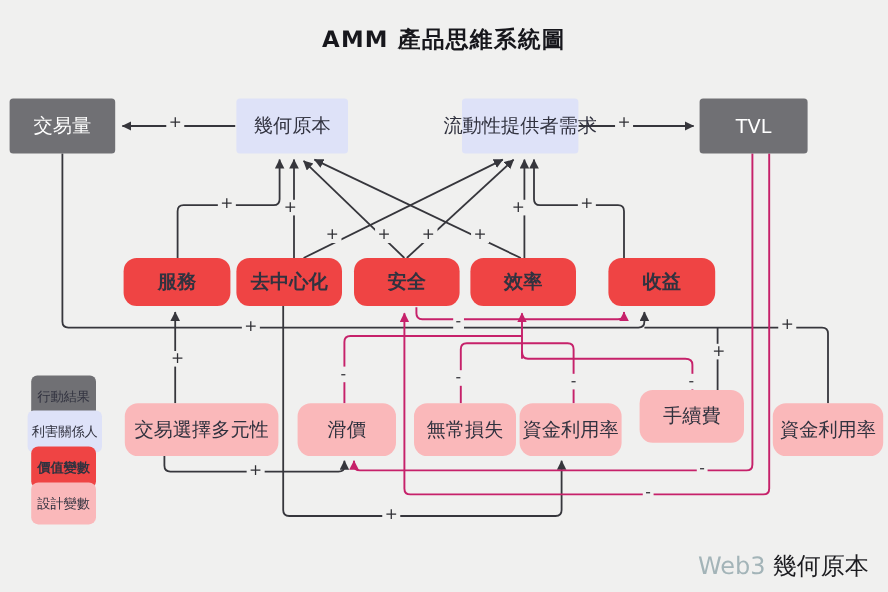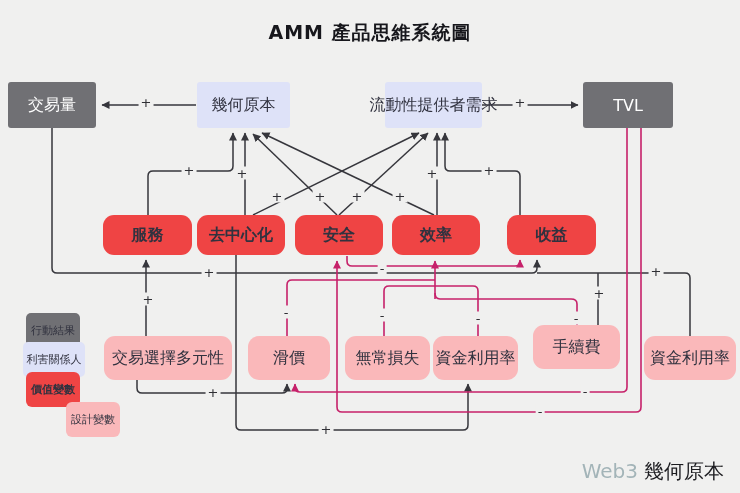--- a/index.html
+++ b/index.html
@@ -83,21 +83,21 @@
   <div class="node design" style="left:104px;top:336px;width:128px;height:44px;">交易選擇多元性</div>
   <div class="node design" style="left:248px;top:336px;width:82px;height:44px;">滑價</div>
   <div class="node design" style="left:345px;top:336px;width:85px;height:44px;">無常損失</div>
   <div class="node design" style="left:433px;top:336px;width:85px;height:44px;">資金利用率</div>
   <div class="node design" style="left:533px;top:325px;width:87px;height:44px;">手續費</div>
   <div class="node design" style="left:644px;top:336px;width:92px;height:44px;">資金利用率</div>
 
   <div class="legend-item dark" style="left:26px;top:313px;width:54px;">行動結果</div>
   <div class="legend-item stake" style="left:23px;top:342px;width:62px;">利害關係人</div>
   <div class="legend-item value" style="left:26px;top:372px;width:54px;border-radius:6px;">價值變數</div>
-  <div class="legend-item design" style="left:26px;top:402px;width:54px;border-radius:6px;margin-left:40px;">設計變數</div>
+  <div class="legend-item design" style="left:26px;top:402px;width:54px;border-radius:6px;">設計變數</div>
 
   <span class="sign" style="left:146px;top:102px;">+</span>
   <span class="sign" style="left:520px;top:102px;">+</span>
   <span class="sign" style="left:189px;top:170px;">+</span>
   <span class="sign" style="left:242px;top:173px;">+</span>
   <span class="sign" style="left:277px;top:196px;">+</span>
   <span class="sign" style="left:320px;top:196px;">+</span>
   <span class="sign" style="left:357px;top:196px;">+</span>
   <span class="sign" style="left:400px;top:196px;">+</span>
   <span class="sign" style="left:432px;top:173px;">+</span>

